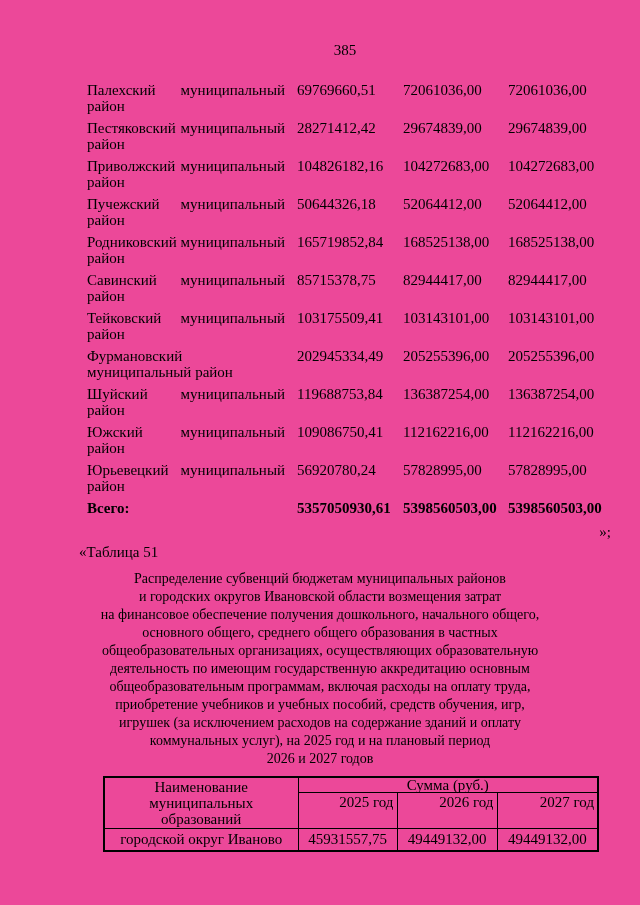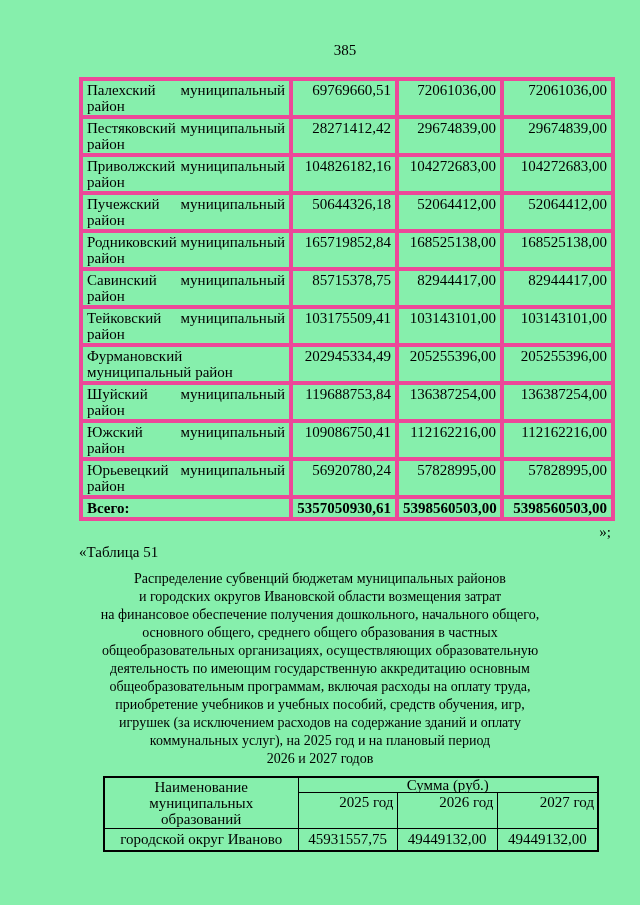--- a/index.html
+++ b/index.html
@@ -8,21 +8,21 @@
     width: 640px;
     height: 905px;
     overflow: hidden;
     font-family: "Liberation Serif", "DejaVu Serif", serif;
     color: #000000;
   }
   .page {
     width: 640px;
     height: 905px;
     padding: 42px 29px 0 79px;
-    background: #86efac;
+    background: #ec4899;
   }
   .pagenum {
     text-align: center;
     font-size: 15px;
     line-height: 17px;
   }
 
   
   table.t1 {
     border-collapse: collapse;
@@ -32,21 +32,21 @@
     border: 2px solid #000;
     font-size: 15px;
   }
   table.t1 td {
     border: 4px solid #ec4899;
     padding: 1px 4px;
     line-height: 16px;
     vertical-align: top;
   }
   table.t1 td.name { text-align: justify; }
-  table.t1 td.num  { text-align: right; white-space: nowrap; }
+  table.t1 td.num  { text-align: left; white-space: nowrap; }
   table.t1 tr.total td { font-weight: bold; border-top: 2px solid #000; }
   table.t1 tr.total td.name { text-align: left; }
 
   
   .quote-close {
     text-align: right;
     font-size: 15px;
     line-height: 16px;
     margin-top: 3px;
   }

